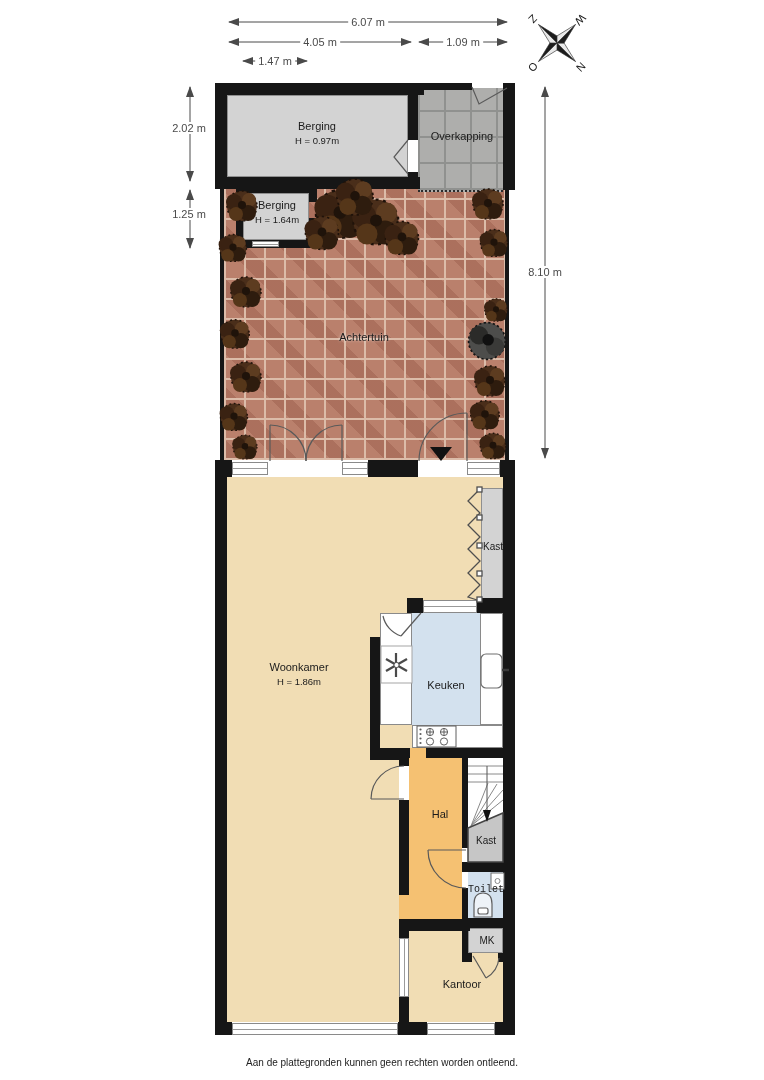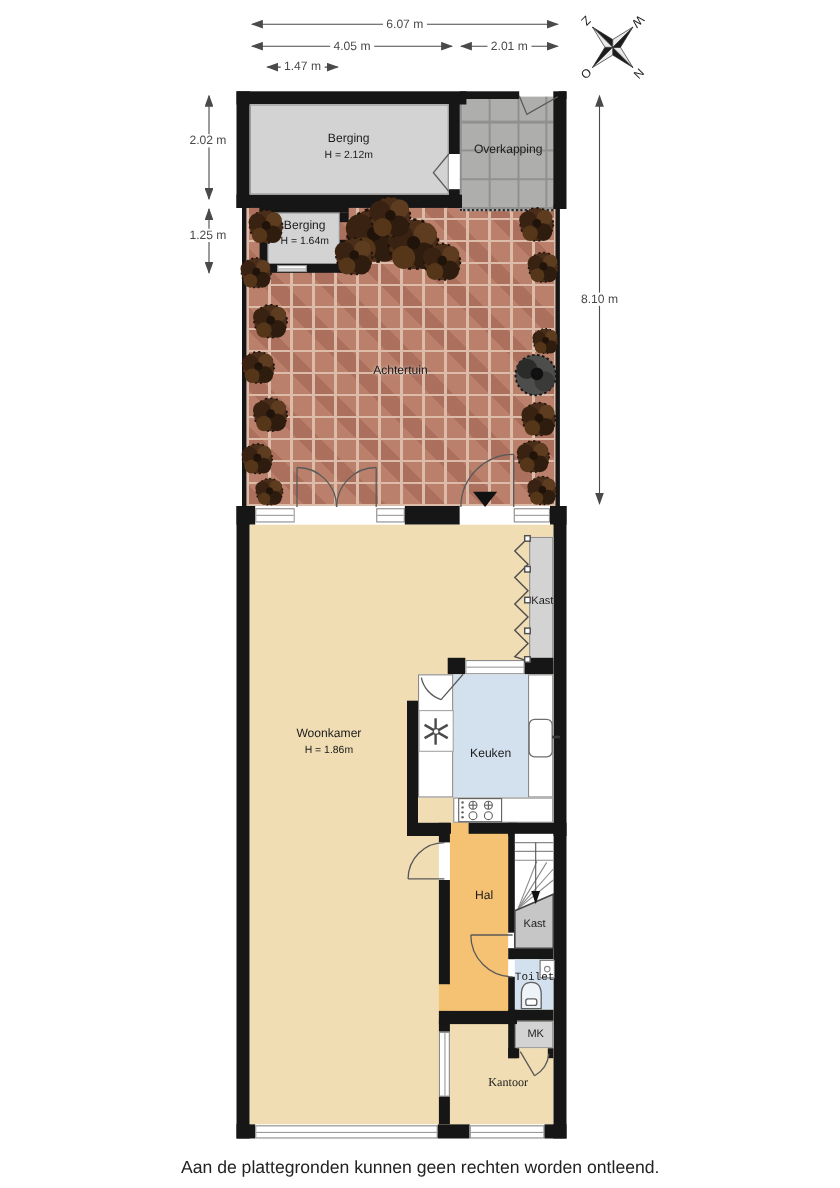--- a/index.html
+++ b/index.html
@@ -39,21 +39,21 @@
     background-image:linear-gradient(#9a9a9a,#9a9a9a);background-size:1px 100%;
     background-position:center;background-repeat:no-repeat;}
   .lbl{position:absolute;transform:translate(-50%,-50%);text-align:center;
     font-size:11px;color:var(--ink);white-space:nowrap;line-height:1.25;z-index:30;}
   .lbl .sub{font-size:9.5px;}
   .lbl.small{font-size:10px;}
   .dim{position:absolute;transform:translate(-50%,-50%);font-size:11px;color:var(--dim);
     background:#fff;padding:0 3px;white-space:nowrap;z-index:30;}
   .halo{text-shadow:0 0 3px rgba(255,255,255,.7);}
   #overlay{position:absolute;left:0;top:0;z-index:20;pointer-events:none;}
-  .caption{position:absolute;transform:translate(-50%,-50%);font-size:16px;color:#222;
+  .caption{position:absolute;transform:translate(-50%,-50%);font-size:10px;color:#222;
     white-space:nowrap;z-index:30;}
 </style>
 </head>
 <body>
 
 <div id="plan">
 
   <div class="bricks" style="left:224px;top:186px;width:282px;height:274px;"></div>
   <div class="pavers" style="left:418px;top:88px;width:85px;height:102px;"></div>
 
@@ -297,29 +297,29 @@
           <rect x="477" y="515" width="5" height="5"></rect>
         <rect x="477" y="543" width="5" height="5"></rect>
           <rect x="477" y="571" width="5" height="5"></rect>
         <rect x="477" y="597" width="5" height="5"></rect>
       </g>
     </g>
   </svg>
 
   <span class="dim" style="left:368px;top:22px;">6.07 m</span>
   <span class="dim" style="left:320px;top:42px;">4.05 m</span>
-  <span class="dim" style="left:463px;top:42px;">2.01 m</span>
+  <span class="dim" style="left:463px;top:42px;">1.09 m</span>
   <span class="dim" style="left:275px;top:61px;">1.47 m</span>
   <span class="dim" style="left:189px;top:128px;">2.02 m</span>
   <span class="dim" style="left:189px;top:214px;">1.25 m</span>
   <span class="dim" style="left:545px;top:272px;">8.10 m</span>
 
   <span class="lbl" style="left:317px;top:134px;">
     <span>Berging</span><br>
-    <span class="sub">H = 2.12m</span>
+    <span class="sub">H = 0.97m</span>
   </span>
   <span class="lbl" style="left:462px;top:137px;">
     <span>Overkapping</span>
   </span>
   <span class="lbl" style="left:277px;top:213px;">
     <span>Berging</span><br>
     <span class="sub">H = 1.64m</span>
   </span>
   <span class="lbl halo" style="left:364px;top:338px;text-align:right;">
     <span>Achtertuin</span>
@@ -339,18 +339,18 @@
   </span>
   <span class="lbl small" style="left:486px;top:841px;">
     <span>Kast</span>
   </span>
   <span class="lbl small" style="left:486px;top:890px;font-family:Liberation Mono, monospace;">
     <span>Toilet</span>
   </span>
   <span class="lbl small" style="left:487px;top:941px;">
     <span>MK</span>
   </span>
-  <span class="lbl" style="left:462px;top:985px;font-family:Liberation Serif, serif;">
+  <span class="lbl" style="left:462px;top:985px;">
     <span>Kantoor</span>
   </span>
 
   <span class="caption" style="left:382px;top:1062px;">Aan de plattegronden kunnen geen rechten worden ontleend.</span>
 </div>
 
 </body></html>

